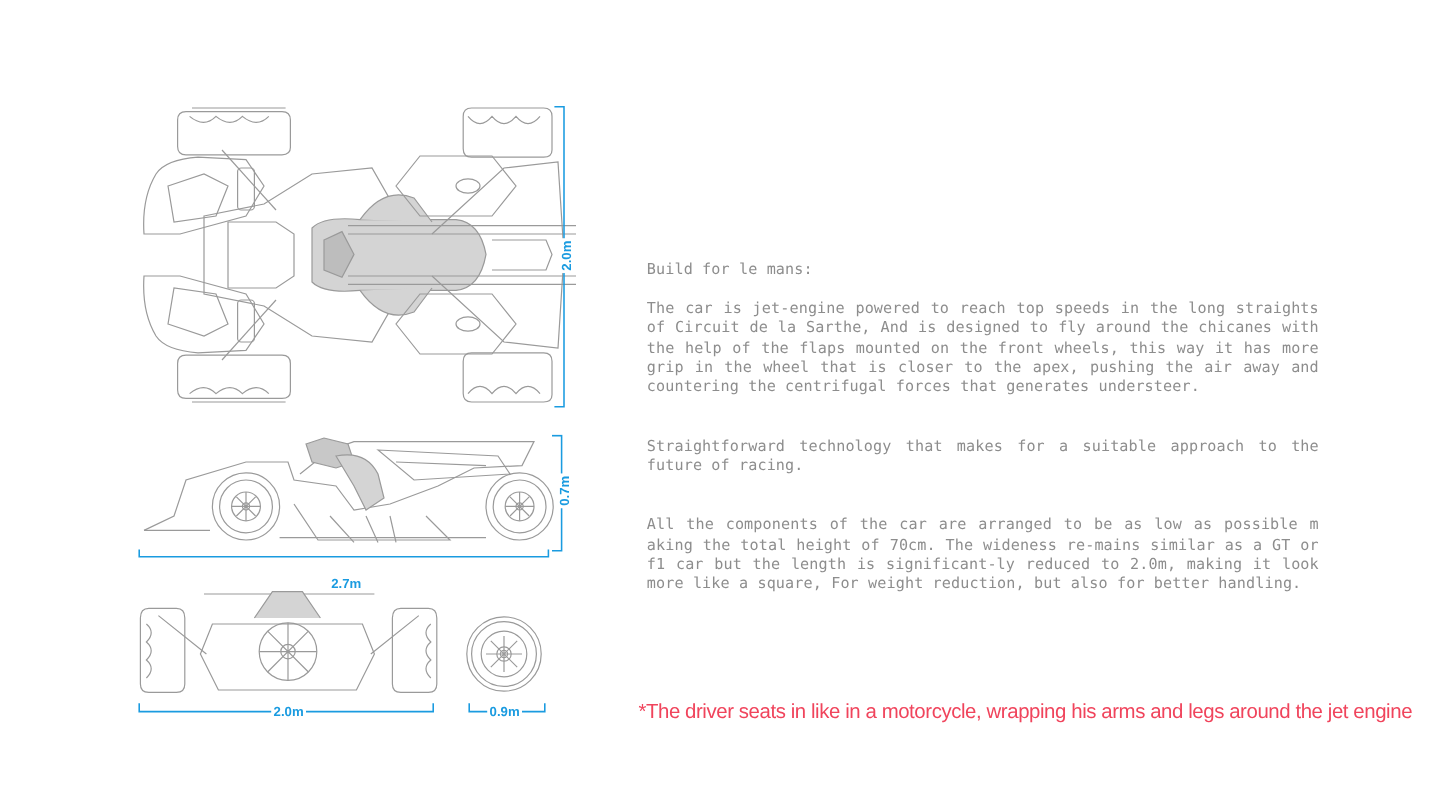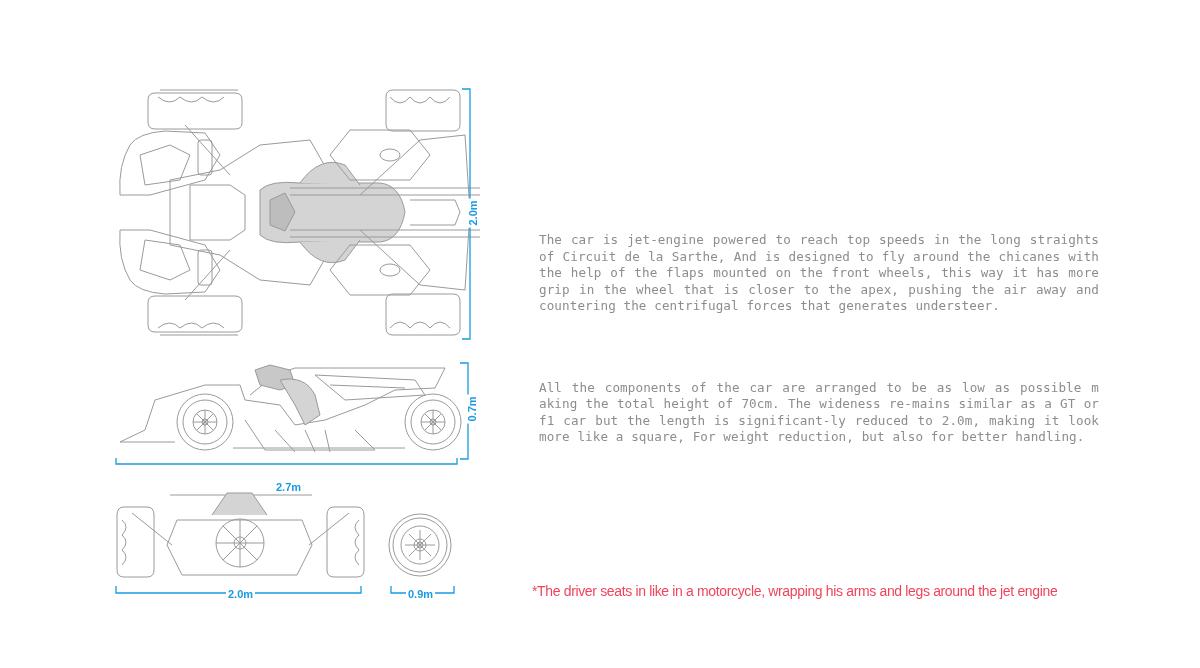--- a/index.html
+++ b/index.html
@@ -4,21 +4,21 @@
 <style>
   html, body { margin:0; padding:0; }
   body { width:1200px; height:668px; background:#ffffff; position:relative; overflow:hidden; font-family:"Liberation Sans", sans-serif; }
   .drawing { position:absolute; }
   .drawing svg { display:block; }
   .dim-label { position:absolute; color:#1a9be0; font-family:"Liberation Sans", sans-serif; font-weight:bold; font-size:11px; background:#fff; padding:0 2px; line-height:12px; }
   .dim-label.vertical { transform:rotate(-90deg); transform-origin:center; }
   .text-block { position:absolute; left:539px; top:216px; width:560px; font-family:"DejaVu Sans Mono", "Liberation Mono", monospace; font-size:12.6px; line-height:16.4px; color:#8d8d8d; letter-spacing:0.1px; }
   .text-block p { margin:0; text-align:justify; text-align-last:left; }
   .text-block .gap { height:16.4px; }
-  .note { position:absolute; left:532px; top:583px; color:#f0445c; font-family:"Liberation Sans", sans-serif; font-size:14px; letter-spacing:-0.35px; white-space:nowrap; }
+  .note { position:absolute; left:532px; top:583px; color:#f0445c; font-family:"Liberation Sans", sans-serif; font-size:17px; letter-spacing:-0.35px; white-space:nowrap; }
 </style>
 </head>
 <body>
 
 <div class="drawing" style="left:110px;top:85px;">
   <svg width="380" height="255" viewBox="0 0 380 255" fill="none" stroke="#9a9a9a" stroke-width="1">
 
     <path d="M45 8 H125 Q132 8 132 15 V38 Q132 44 125 44 H45 Q38 44 38 37 V15 Q38 8 45 8Z"></path>
     <path d="M48 12 Q60 22 70 12 Q82 22 92 12 Q104 22 114 12"></path>
     <path d="M45 211 H125 Q132 211 132 218 V241 Q132 247 125 247 H45 Q38 247 38 240 V218 Q38 211 45 211Z"></path>
@@ -129,22 +129,24 @@
     <circle cx="33" cy="33" r="3"></circle>
     <path d="M33 18 V48 M18 33 H48 M22 22 L44 44 M22 44 L44 22"></path>
   </svg>
 </div>
 <svg style="position:absolute;left:390px;top:585px;" width="68" height="12">
   <path d="M1 1 V8 H64 V1" fill="none" stroke="#1a9be0" stroke-width="1.3"></path>
 </svg>
 <div class="dim-label" style="left:406px;top:588px;">0.9m</div>
 
 <div class="text-block">
+  <p>Build for le mans:</p>
   <div class="gap"></div>
   <p>The car is jet-engine powered to reach top speeds in the long straights of Circuit de la Sarthe, And is designed to fly around the chicanes with the help of the flaps mounted on the front wheels, this way it has more grip in the wheel that is closer to the apex, pushing the air away and countering the centrifugal forces that generates understeer.</p>
   <div class="gap"></div>
   <div class="gap"></div>
+  <p>Straightforward technology that makes for a suitable approach to the future of racing.</p>
   <div class="gap"></div>
   <div class="gap"></div>
   <p>All the components of the car are arranged to be as low as possible m aking the total height of 70cm. The wideness re-mains similar as a GT or f1 car but the length is significant-ly reduced to 2.0m, making it look more like a square, For weight reduction, but also for better handling.</p>
 </div>
 
 <div class="note">*The driver seats in like in a motorcycle, wrapping his arms and legs around the jet engine</div>
 
 </body></html>

